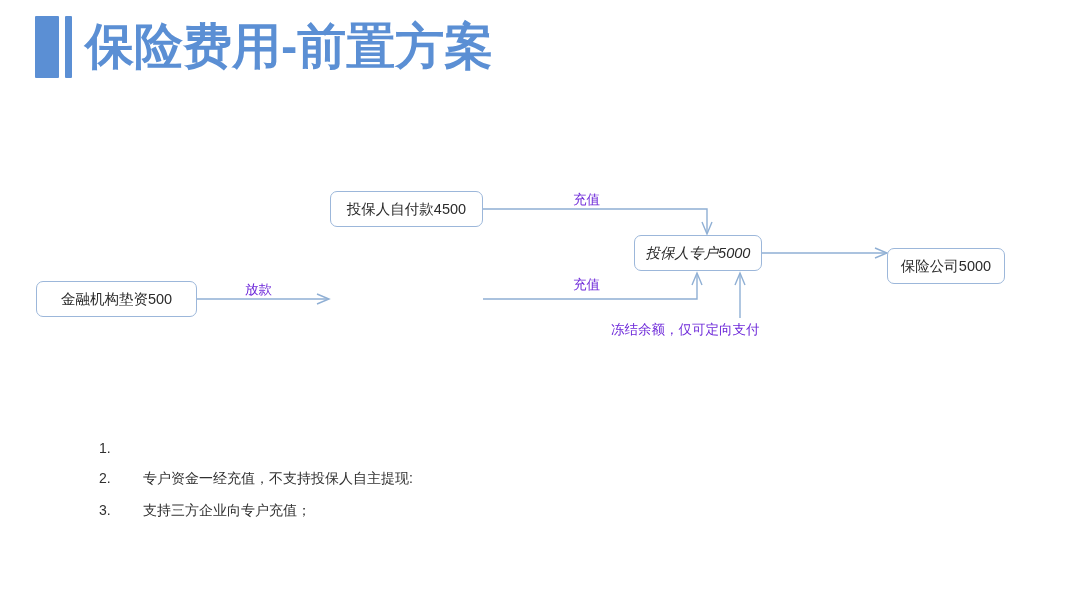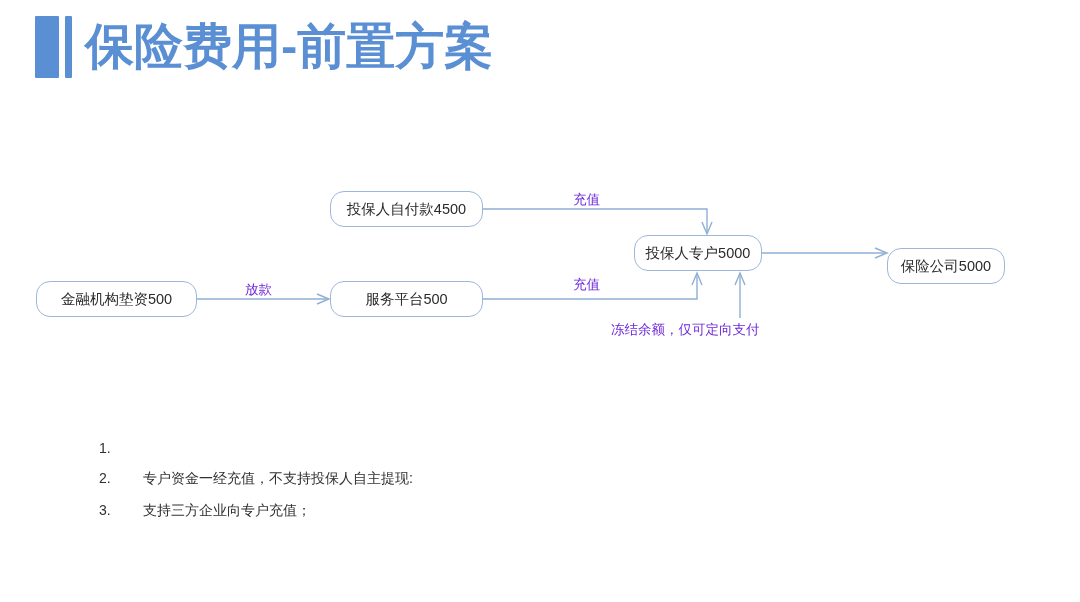--- a/index.html
+++ b/index.html
@@ -52,32 +52,32 @@
     letter-spacing: 0px;
     white-space: nowrap;
   }
 
   
   .node {
     position: absolute;
     box-sizing: border-box;
     background: #ffffff;
     border: 1.2px solid #9CB7DA;
-    border-radius: 14px;
+    border-radius: 7px;
     display: flex;
     align-items: center;
     justify-content: center;
     font-size: 14.5px;
     color: #2b2b2b;
     white-space: nowrap;
   }
   #node-finance   { left: 17px;  top: 281px; width: 161px; height: 36px; }
   #node-selfpay   { left: 311px; top: 191px; width: 153px; height: 36px; }
   #node-platform  { left: 311px; top: 281px; width: 153px; height: 36px; }
-  #node-account   { left: 615px; top: 235px; width: 128px; height: 36px; }
+  #node-account   { left: 615px; top: 235px; width: 128px; height: 36px; font-style: italic; }
   #node-insurer   { left: 868px; top: 248px; width: 118px; height: 36px; }
 
   
   .edge-label {
     position: absolute;
     font-size: 13.5px;
     color: #6d28d9;
     white-space: nowrap;
   }
   #label-fangkuan  { left: 226px; top: 281px; }
@@ -148,21 +148,20 @@
       <path d="M721,318 L721,275"></path>
       <path d="M716,285 L721,273 L726,285"></path>
 
       <path d="M743,253 L866,253"></path>
       <path d="M856,248 L868,253 L856,258"></path>
     </g>
   </svg>
 
   <div class="node" id="node-finance">金融机构垫资500</div>
   <div class="node" id="node-selfpay">投保人自付款4500</div>
-  <div class="node" id="node-platform">服务平台500</div>
   <div class="node" id="node-account">投保人专户5000</div>
   <div class="node" id="node-insurer">保险公司5000</div>
 
   <div class="edge-label" id="label-fangkuan">放款</div>
   <div class="edge-label" id="label-chongzhi-top">充值</div>
   <div class="edge-label" id="label-chongzhi-bottom">充值</div>
   <div class="edge-label" id="label-frozen">冻结余额，仅可定向支付</div>
 
   <div class="bullet-list">
     <div class="bullet-row">

